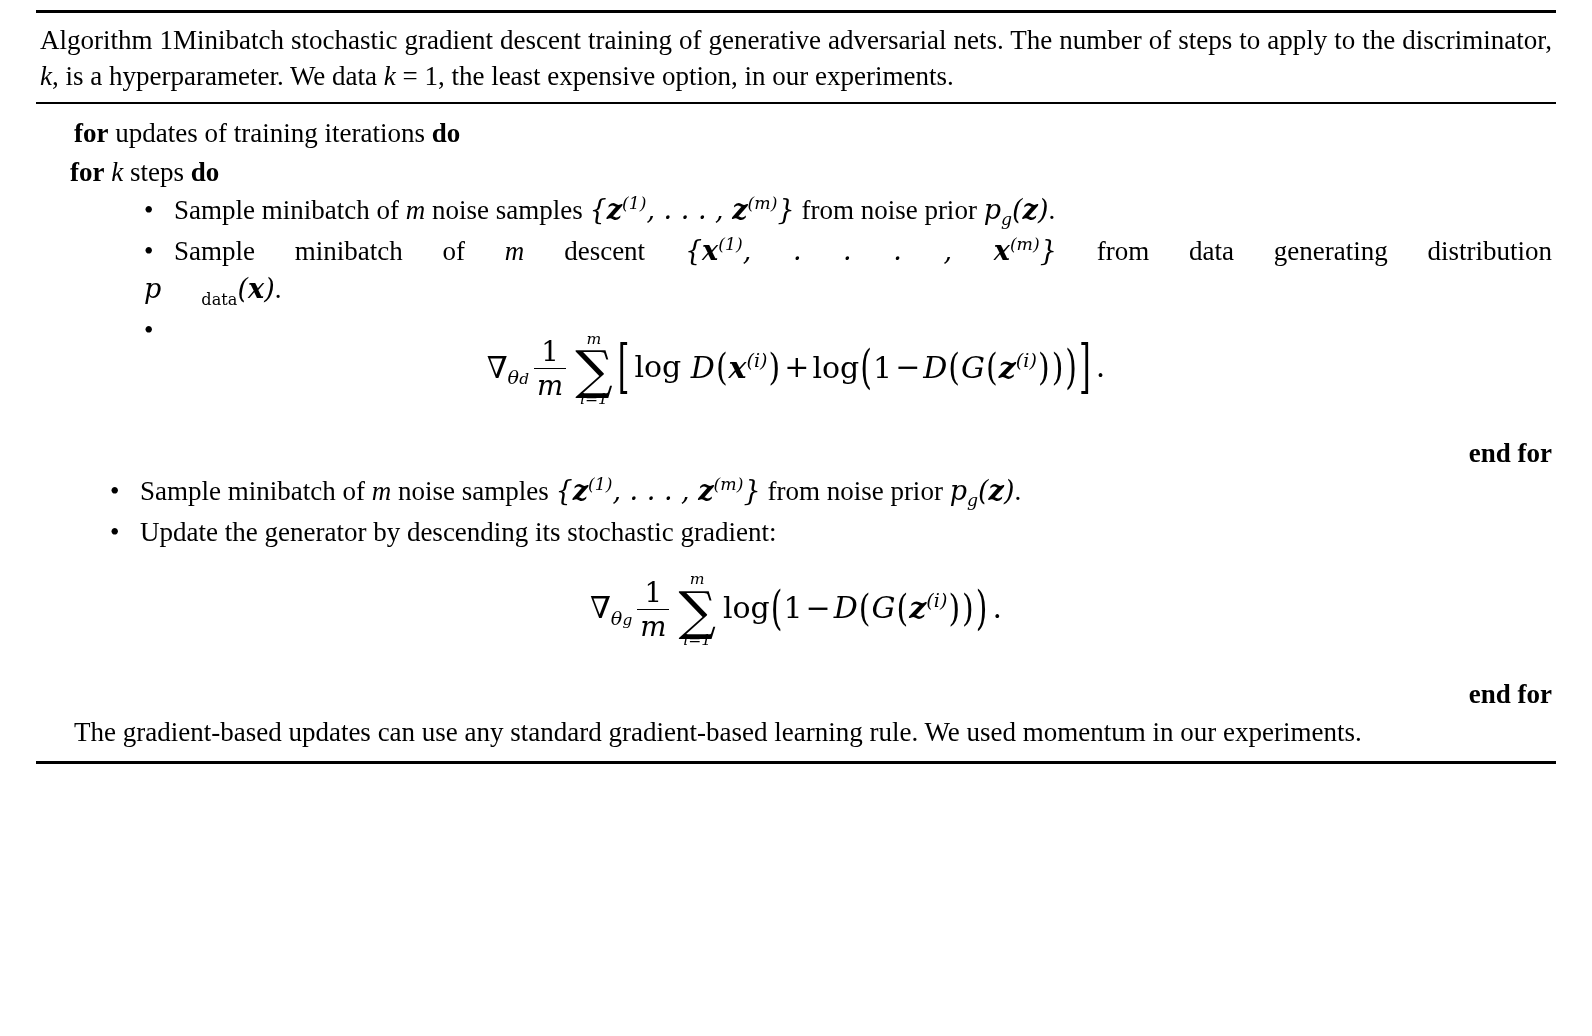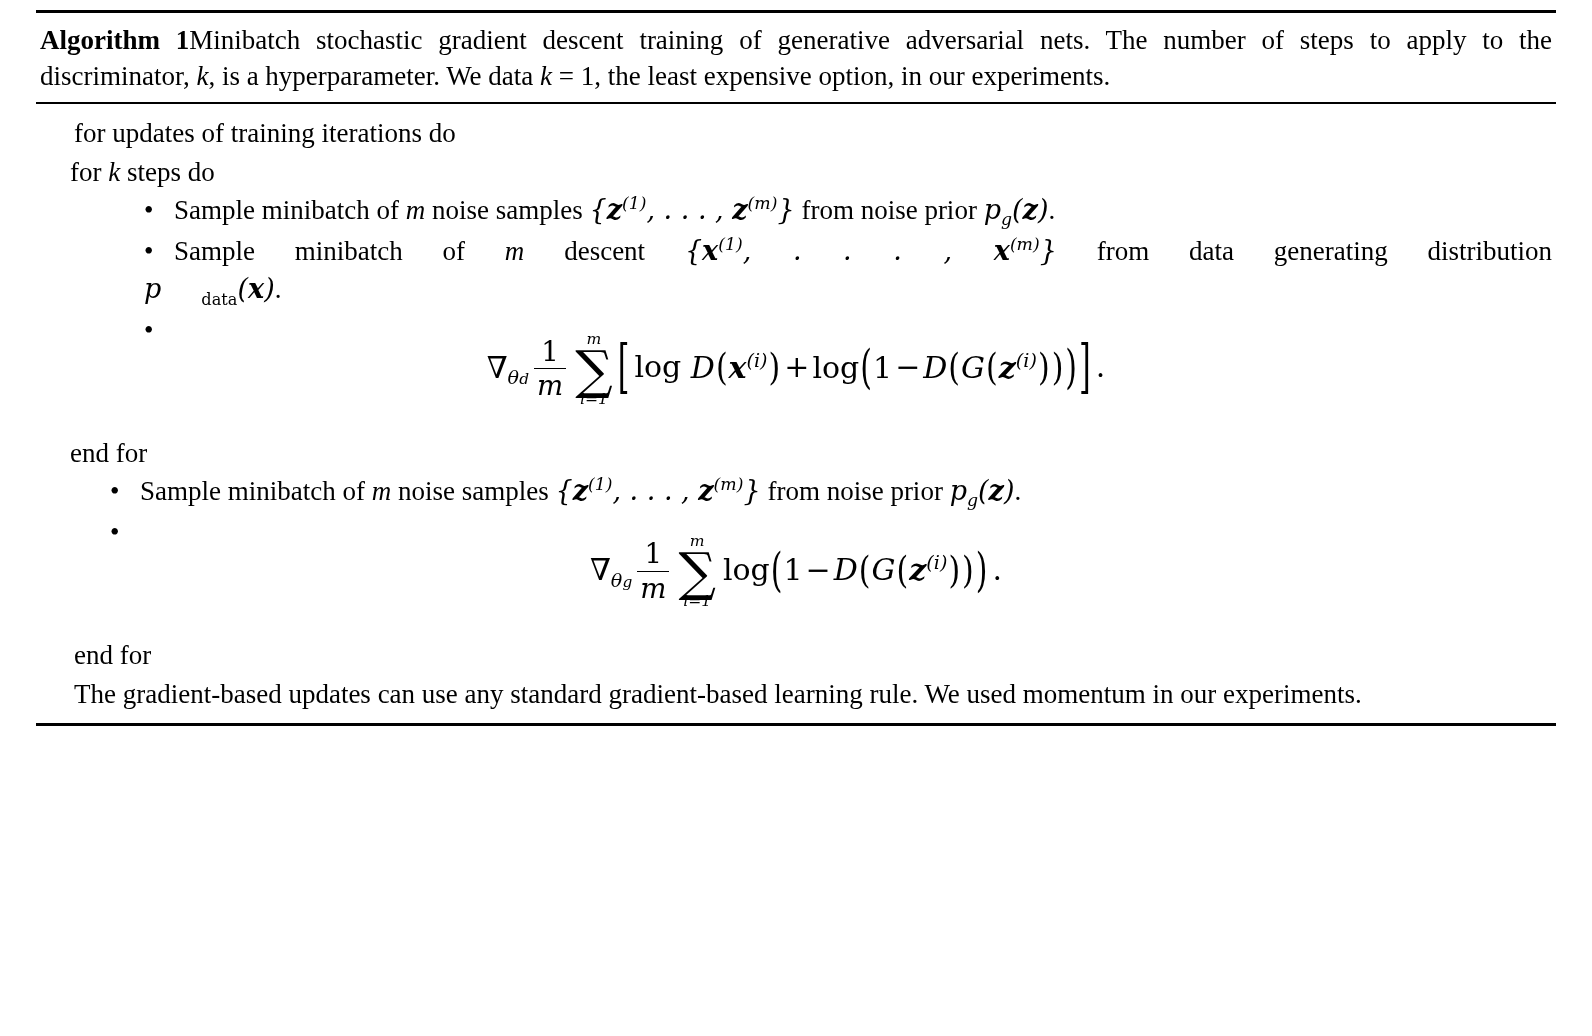--- a/index.html
+++ b/index.html
@@ -30,32 +30,32 @@
     border-top: 2px solid #000;
   }
   .caption {
     font-size: 27px;
     line-height: 1.32;
     text-align: justify;
     padding: 10px 4px 8px 4px;
     hyphens: none;
   }
   .caption .alg-title {
-    font-weight: bold;
+    font-weight: normal;
   }
   .body {
     padding: 10px 4px 10px 4px;
     font-size: 27px;
     line-height: 1.42;
   }
   .line {
     display: block;
     text-align: left;
   }
-  .kw { font-weight: normal; }
+  .kw { font-weight: bold; text-align: right; }
   .ind1 { margin-left: 34px; }
   .ind2 { margin-left: 30px; }
   .bullet-line {
     position: relative;
     margin-left: 104px;
     padding-left: 30px;
     text-align: justify;
   }
   .bullet-line.wide {
     margin-left: 104px;
@@ -223,21 +223,21 @@
 
     <div class="gap-md"></div>
 
     <div class="line ind2 kw">end for</div>
 
     <div class="bullet-line lvl2">
       <span class="bullet">•</span><span>Sample minibatch of </span><span class="mi">m</span><span> noise samples </span><span class="math">{<span class="bmath">z</span><span class="sup">(1)</span>, . . . , <span class="bmath">z</span><span class="sup">(m)</span>}</span><span> from noise prior </span><span class="math"><span class="mi">p</span><span class="sub">g</span>(<span class="bmath">z</span>)</span><span>.</span>
     </div>
 
     <div class="bullet-line lvl2">
-      <span class="bullet">•</span>
+      <span class="bullet">•</span><span>Update the generator by descending its stochastic gradient:</span>
     </div>
 
     <div class="display">
       <span class="eq math">
         <span class="nabla">∇</span><span class="sub">θ<span style="font-size:0.8em">g</span></span><span class="frac"><span class="num mup">1</span><span class="den">m</span></span><span class="sum"><span class="lim">m</span><span class="sym">∑</span><span class="lim">i=1</span></span><span class="mup" style="padding-left:3px">log</span><span class="big2">(</span><span class="mup">1</span><span class="op">−</span><span class="mi">D</span><span class="big3">(</span><span class="mi">G</span><span class="big3">(</span><span class="bmath">z</span><span class="sup">(i)</span><span class="big3">)</span><span class="big3">)</span><span class="big2">)</span><span class="mup" style="padding-left:4px">.</span>
       </span>
     </div>
 
     <div class="gap-md"></div>
 

